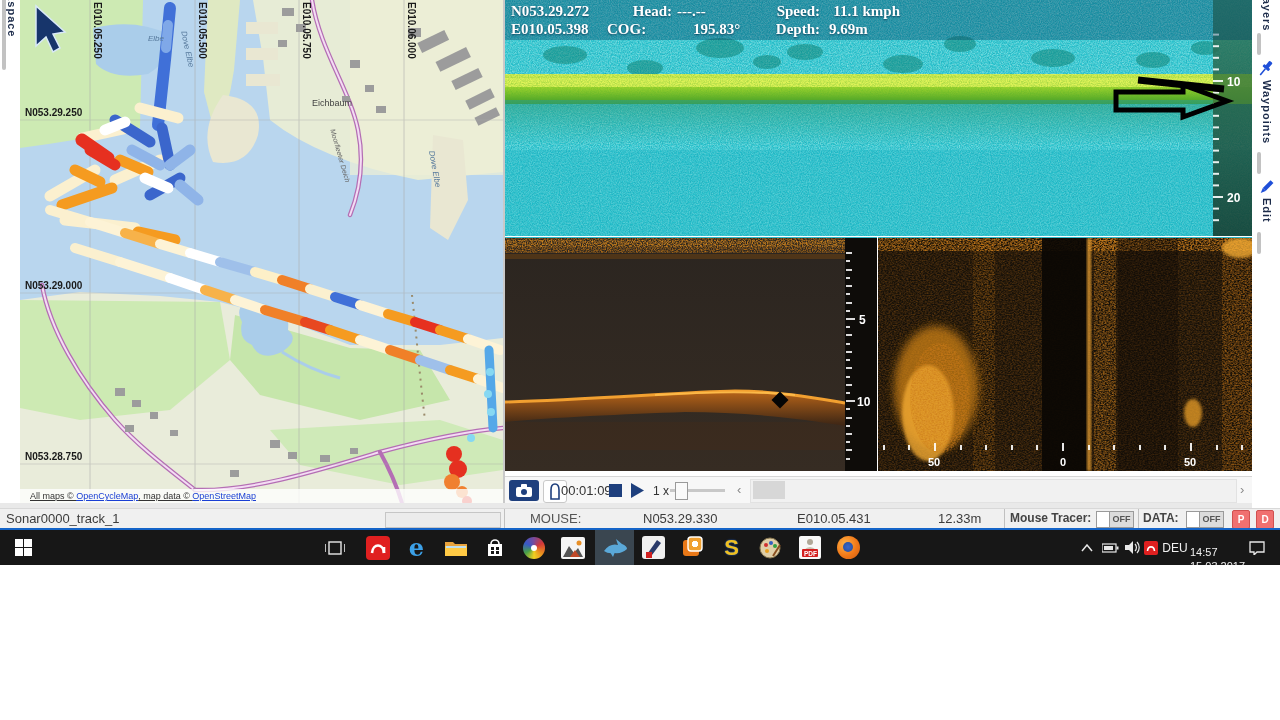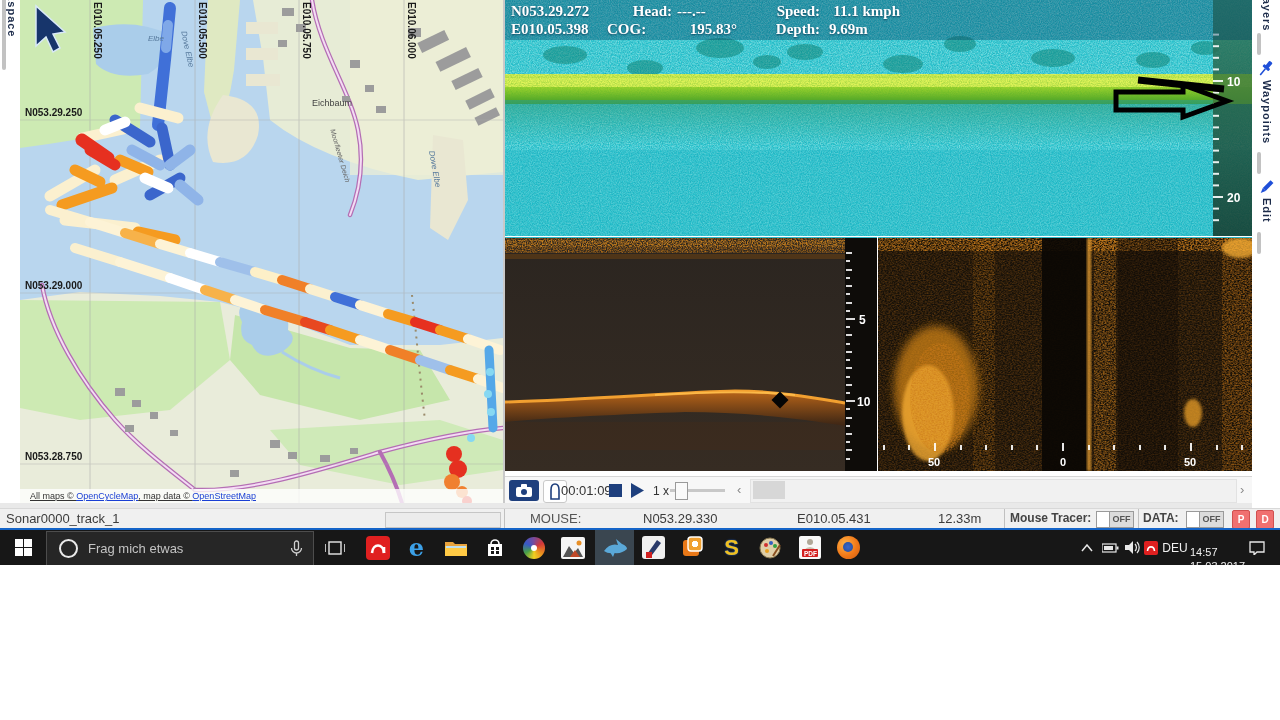--- a/index.html
+++ b/index.html
@@ -326,21 +326,21 @@
     <div class="ovl-row" style="top:3px;">
       <span class="ovl-cell" style="left:6px;">N053.29.272</span>
       <span class="ovl-cell" style="left:102px;width:65px;text-align:right;">Head:</span>
       <span class="ovl-cell" style="left:172px;width:60px;">---.--</span>
       <span class="ovl-cell" style="left:258px;width:57px;text-align:right;">Speed:</span>
       <span class="ovl-cell" style="left:320px;width:75px;text-align:right;">11.1 kmph</span>
     </div>
     <div class="ovl-row" style="top:21px;">
       <span class="ovl-cell" style="left:6px;">E010.05.398</span>
       <span class="ovl-cell" style="left:102px;width:65px;">COG:</span>
-      <span class="ovl-cell" style="left:172px;width:60px;text-align:right;">195.83°</span>
+      <span class="ovl-cell" style="left:188px;width:60px;">195.83°</span>
       <span class="ovl-cell" style="left:258px;width:57px;text-align:right;">Depth:</span>
       <span class="ovl-cell" style="left:324px;width:75px;text-align:left;">9.69m</span>
     </div>
   </div>
 
   <div id="subbottom" class="abs">
     <svg width="372" height="233">
       <defs>
         <linearGradient id="sbbg" x1="0" y1="0" x2="0" y2="1">
           <stop offset="0" stop-color="#2b2520"></stop>
@@ -538,29 +538,20 @@
 
   <div id="taskbar" class="abs">
     <div id="start-btn">
       <svg width="17" height="17">
         <rect x="0" y="0" width="8" height="8" fill="#fff"></rect>
           <rect x="9" y="0" width="8" height="8" fill="#fff"></rect>
         <rect x="0" y="9" width="8" height="8" fill="#fff"></rect>
           <rect x="9" y="9" width="8" height="8" fill="#fff"></rect>
       </svg>
     </div>
-    <div id="search-box">
-      <div id="cortana-ring"></div>
-      <div id="search-text">Frag mich etwas</div>
-      <svg width="13" height="18" style="margin-right:10px;">
-        <rect x="4.5" y="1" width="4" height="9" rx="2" fill="none" stroke="#cfcfcf" stroke-width="1.3"></rect>
-        <path d="M1.5,8 a5,5 0 0 0 10,0" fill="none" stroke="#cfcfcf" stroke-width="1.3"></path>
-        <line x1="6.5" y1="13" x2="6.5" y2="16" stroke="#cfcfcf" stroke-width="1.3"></line>
-      </svg>
-    </div>
     <div class="tb-slot" style="left:315px;">
       <svg width="20" height="16">
         <rect x="4" y="2" width="12" height="12" fill="none" stroke="#e8e8e8" stroke-width="1.4"></rect>
         <line x1="0" y1="4" x2="0" y2="12" stroke="#e8e8e8" stroke-width="1.6"></line>
         <line x1="20" y1="4" x2="20" y2="12" stroke="#e8e8e8" stroke-width="1.6"></line>
       </svg>
     </div>
     <div class="tb-slot" style="left:358px;">
       <svg width="24" height="24">
         <rect width="24" height="24" rx="4" fill="#e02020"></rect>

